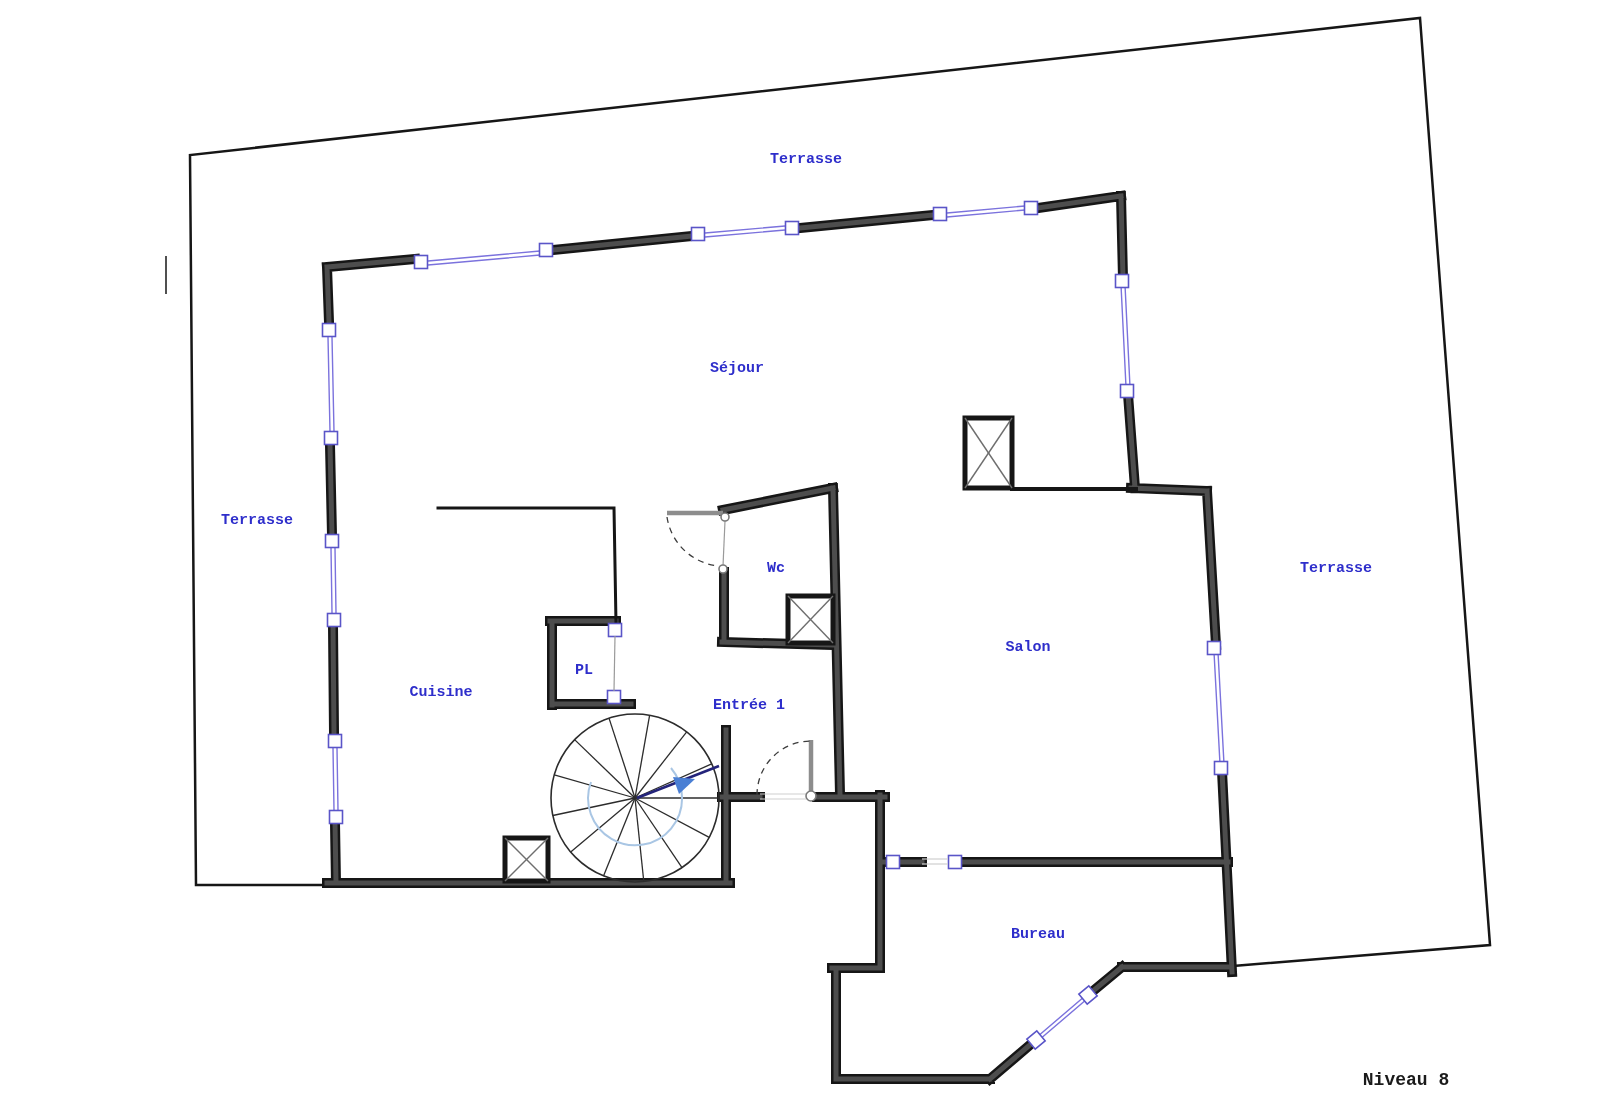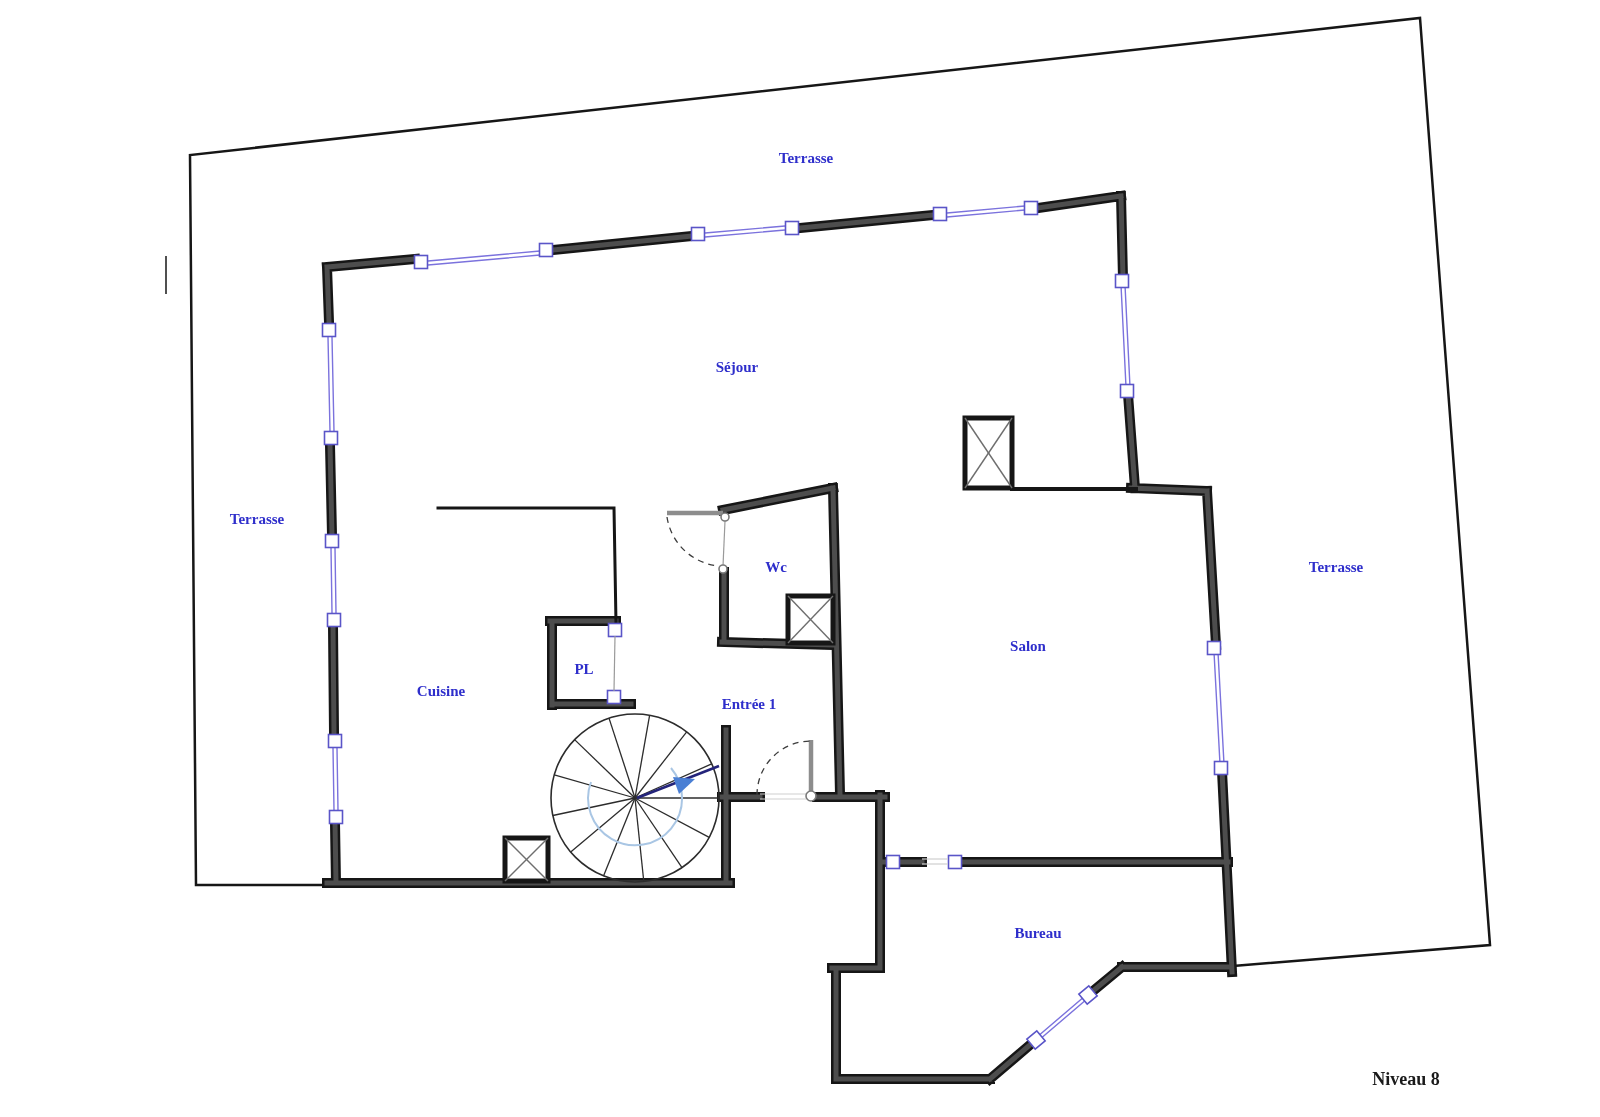--- a/index.html
+++ b/index.html
@@ -1,17 +1,17 @@
 <!DOCTYPE html>
 <html style="--background: #ffffff; --label-blue: #2e2ecb; --title-dark: #1a1a1a; --wall-dark: #4d4d4d; --wall-edge: #161616; --outer-boundary: #161616; --window-blue: #7b72dd; --window-mullion: #5a55c8; --door-gray: #8d8d8d; --stair-accent-blue: #a9c6e4; --stair-dir-blue: #23237a; --stair-arrow-blue: #4a7fd4;"><head>
 <meta charset="utf-8">
 <style>
   html,body{margin:0;padding:0;background:#fff;}
   #canvas{position:relative;width:1600px;height:1117px;background:var(--background,#fff);overflow:hidden;
-          font-family:Liberation Serif, serif;}
+          font-family:Liberation Mono, monospace;}
   svg{position:absolute;left:0;top:0;}
   .wall-outer{fill:none;stroke:var(--wall-edge,#161616);stroke-width:10;stroke-linecap:square;}
   .wall-inner{fill:none;stroke:var(--wall-dark,#4d4d4d);stroke-width:5;stroke-linecap:square;}
   .outer-line{fill:none;stroke:var(--outer-boundary,#161616);stroke-width:2.5;}
   .tick{stroke:var(--outer-boundary,#161616);stroke-width:1.5;}
   .thin-wall{fill:none;stroke:var(--outer-boundary,#161616);stroke-width:4;stroke-linecap:square;}
   .counter{fill:none;stroke:var(--outer-boundary,#161616);stroke-width:3;stroke-linecap:square;}
   .win{fill:none;stroke:var(--window-blue,#7b72dd);stroke-width:1.4;}
   .mullion{fill:#ffffff;stroke:var(--window-mullion,#5a55c8);stroke-width:1.6;}
   .xbox-rect{fill:#ffffff;stroke:var(--wall-edge,#161616);stroke-width:5;}

